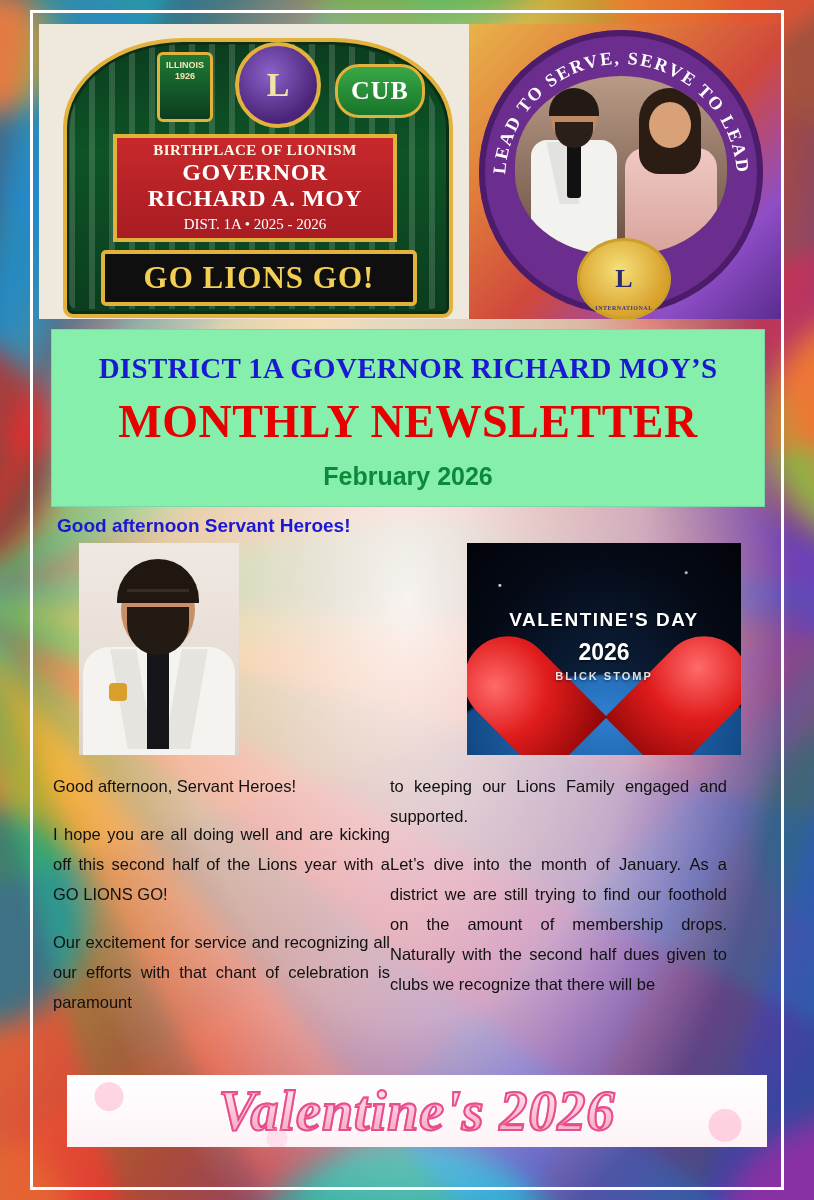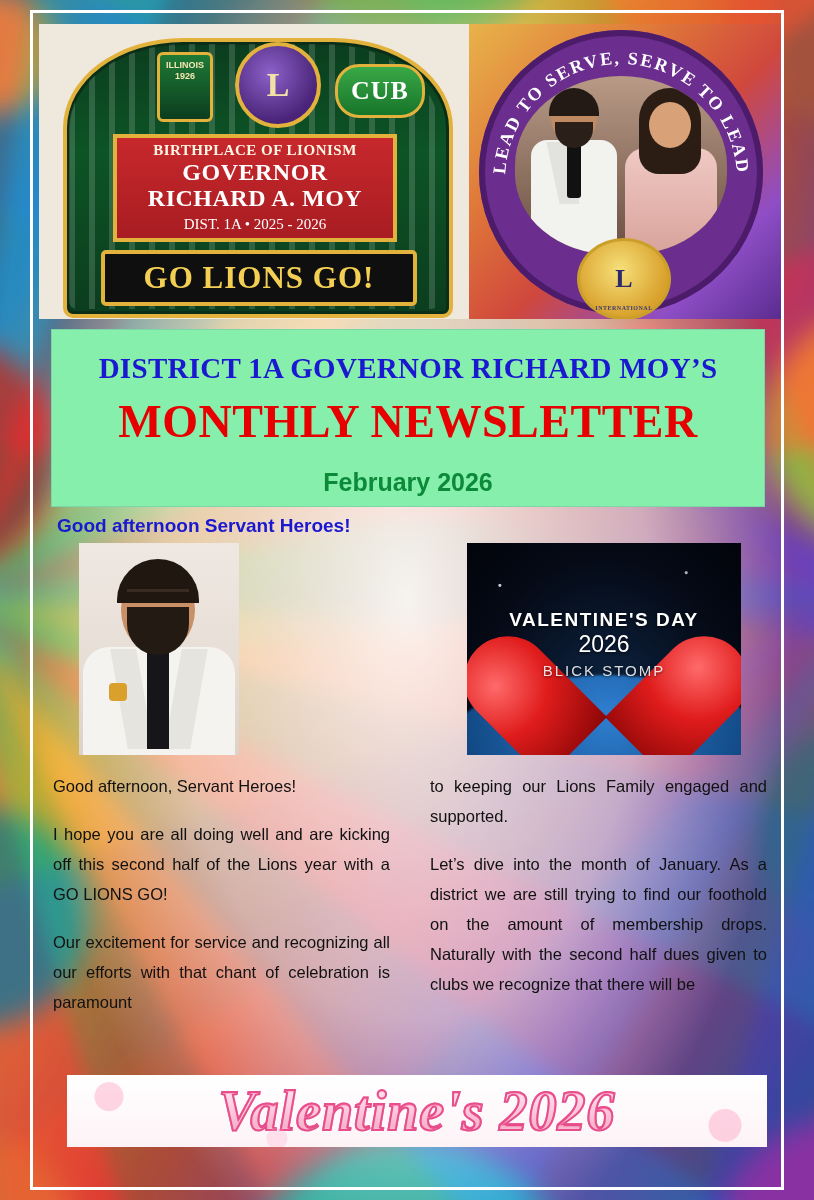--- a/index.html
+++ b/index.html
@@ -367,21 +367,21 @@
   }
   .title-line2 {
     margin-top: 10px;
     font-family: "Liberation Serif", serif;
     font-weight: bold;
     font-size: 46px;
     color: #e60000;
     letter-spacing: .5px;
   }
   .title-line3 {
-    margin-top: 20px;
+    margin-top: 14px;
     font-family: "Liberation Sans", sans-serif;
     font-weight: bold;
     font-size: 25px;
     color: #0c8a3a;
   }
 
   
   .greeting {
     position: absolute;
     left: 18px;
@@ -494,32 +494,31 @@
     left: 0;
     top: 66px;
     width: 274px;
     text-align: center;
     z-index: 4;
     color: #ffffff;
     font-family: "Liberation Sans", sans-serif;
     text-shadow: 0 1px 3px rgba(0,0,0,.7);
   }
   .heart-text .l1 { font-size: 19px; font-weight: bold; letter-spacing: 1.5px; }
-  .heart-text .l2 { font-size: 23px; font-weight: normal; margin-top: 0; }
-  .heart-text .l3 { font-size: 15px; font-weight: normal; letter-spacing: 2px; margin-top: 4px; opacity: .85; }
+  .heart-text .l2 { font-size: 23px; font-weight: bold; margin-top: 8px; }
+  .heart-text .l3 { font-size: 11px; font-weight: bold; letter-spacing: 2px; margin-top: 4px; opacity: .85; }
 
   
   .columns {
     position: absolute;
     left: 14px;
     top: 752px;
     width: 714px;
     height: 294px;
     display: flex;
-    gap: 40px;
   }
   .col {
     width: 337px;
     font-family: "Liberation Sans", sans-serif;
     font-size: 16.5px;
     line-height: 30px;
     color: #111111;
     text-align: justify;
   }
   .col p { margin: 0 0 18px 0; }

